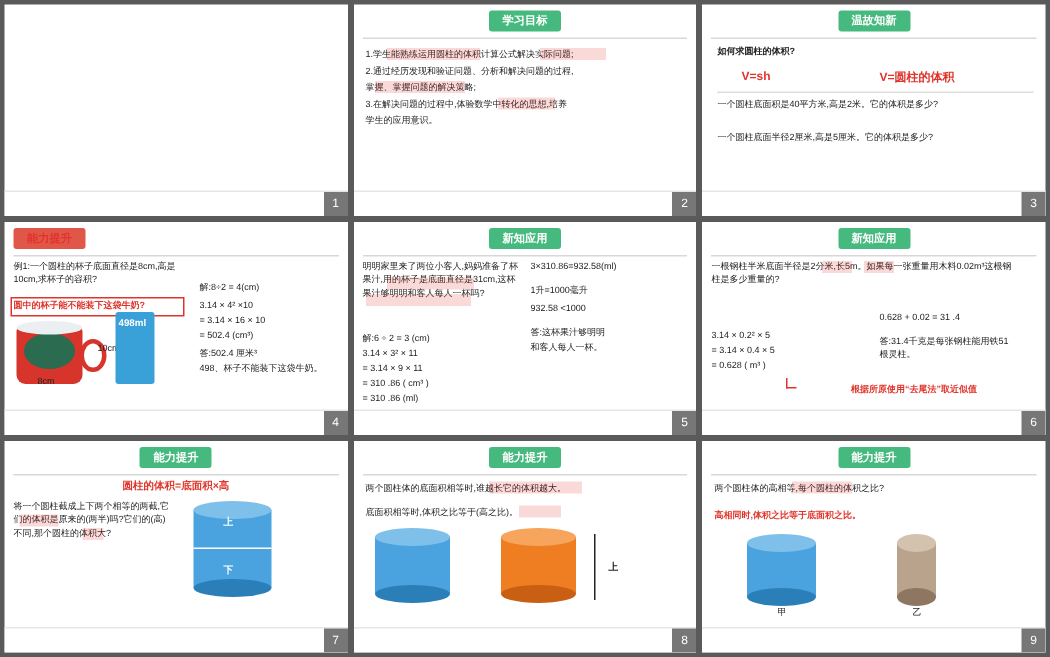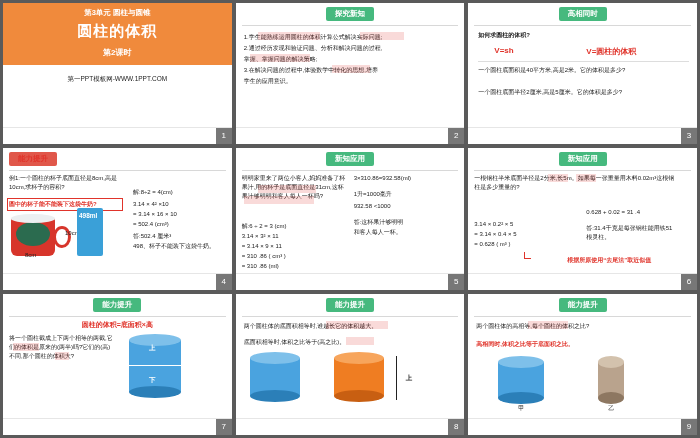--- a/index.html
+++ b/index.html
@@ -45,55 +45,48 @@
   .lbl{position:absolute;font-size:6px;color:#222;}
   .lblw{position:absolute;font-size:6.5px;color:#fff;font-weight:bold;}
   .box-red{border:1px solid #e0342b;}
 </style>
 </head>
 <body>
 
 <div class="deck">
 
   <div class="slide">
-    <div class="slide-body">
-      <div class="s1-orange"></div>
-      <div class="s1-unit">第3单元 圆柱与圆锥</div>
-      <div class="s1-title">圆柱的体积</div>
-      <div class="s1-sub">第2课时</div>
-      <div class="s1-src">第一PPT模板网-WWW.1PPT.COM</div>
-    </div>
     <div class="footer">
       <span class="fnote"></span>
       <span class="pagebox">1</span>
     </div>
   </div>
 
   <div class="slide">
     <div class="slide-body">
-      <div class="tag">探究新知</div>
+      <div class="tag">学习目标</div>
       <div class="hdrline"></div>
       <div class="txt" style="left:8px;top:30px;width:200px;">1.学生能熟练运用圆柱的体积计算公式解决实际问题;</div>
       <div class="txt" style="left:8px;top:41px;width:200px;">2.通过经历发现和验证问题、分析和解决问题的过程,</div>
       <div class="txt" style="left:8px;top:52px;width:200px;">  掌握、掌握问题的解决策略;</div>
       <div class="txt" style="left:8px;top:63px;width:200px;">3.在解决问题的过程中,体验数学中转化的思想,培养</div>
       <div class="txt" style="left:8px;top:74px;width:200px;">  学生的应用意识。</div>
       <div style="position:absolute;left:22px;top:29px;width:62px;height:8px;background:rgba(224,52,43,.18);"></div>
       <div style="position:absolute;left:124px;top:29px;width:44px;height:8px;background:rgba(224,52,43,.18);"></div>
       <div style="position:absolute;left:14px;top:51px;width:60px;height:8px;background:rgba(224,52,43,.18);"></div>
       <div style="position:absolute;left:96px;top:62px;width:38px;height:8px;background:rgba(224,52,43,.18);"></div>
     </div>
     <div class="footer">
       <span class="pagebox">2</span>
     </div>
   </div>
 
   <div class="slide">
     <div class="slide-body">
-      <div class="tag">高相同时</div>
+      <div class="tag">温故知新</div>
       <div class="hdrline"></div>
       <div class="txt bold" style="left:10px;top:28px;">如何求圆柱的体积?</div>
       <div class="formula red" style="left:26px;top:43px;">V=sh</div>
       <div class="formula red" style="left:118px;top:43px;">V=圆柱的体积</div>
       <div style="position:absolute;left:10px;top:58px;right:8px;height:1px;background:#ddd;"></div>
       <div class="txt" style="left:10px;top:63px;width:195px;">一个圆柱底面积是40平方米,高是2米。它的体积是多少?</div>
       <div class="txt" style="left:10px;top:85px;width:195px;">一个圆柱底面半径2厘米,高是5厘米。它的体积是多少?</div>
     </div>
     <div class="footer">
       <span class="pagebox">3</span>

